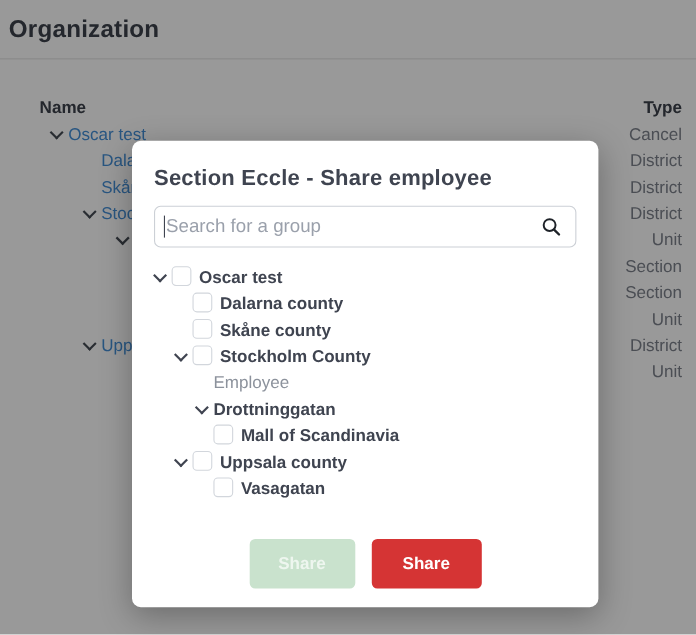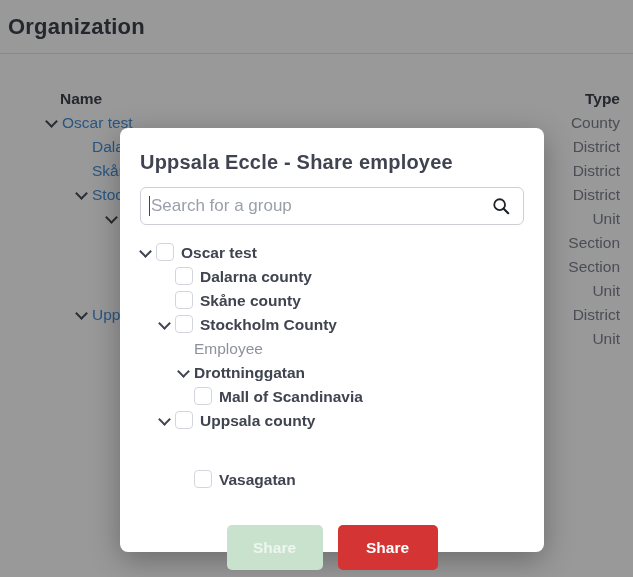--- a/index.html
+++ b/index.html
@@ -2,21 +2,21 @@
 <html><head>
 <meta charset="utf-8">
 <style>
   html,body{margin:0;padding:0;background:#fff;font-family:"Liberation Sans",sans-serif;}
   .stage{position:relative;width:633px;height:577px;overflow:hidden;background:#fff;}
 
   
   .page-title{margin:14px 0 0 8px;font-size:22px;font-weight:700;color:#3c414b;letter-spacing:.2px;}
   .divider{margin-top:13px;border-top:1px solid #e3e3e3;height:0;}
   .org-table{margin-top:33px;}
-  .table-header{position:relative;height:24px;line-height:24px;padding-left:24px;}
+  .table-header{position:relative;height:24px;line-height:24px;}
   .col-name{padding-left:36px;font-weight:700;font-size:15.5px;color:#3c414b;}
   .col-type{position:absolute;right:13px;font-weight:700;font-size:15.5px;color:#3c414b;}
   .org-row{position:relative;height:24px;line-height:24px;font-size:15.5px;}
   .org-link{color:#4590d8;cursor:pointer;}
   .org-type{position:absolute;right:13px;color:#7d828c;}
 
   
   .chev{display:inline-block;width:15px;}
   .chev::before{content:'';display:inline-block;width:7px;height:7px;
     border-left:2px solid #454b54;border-bottom:2px solid #454b54;
@@ -61,57 +61,57 @@
 
   <h1 class="page-title">Organization</h1>
   <div class="divider"></div>
 
   <div class="org-table">
     <div class="table-header">
       <span class="col-name">Name</span>
       <span class="col-type">Type</span>
     </div>
     <div id="org-rows">
-        <div class="org-row" style="padding-left: 47px;"><span class="chev"></span><span class="org-link">Oscar test</span><span class="org-type">County</span></div>
+        <div class="org-row" style="padding-left: 47px;"><span class="chev"></span><span class="org-link">Oscar test</span><span class="org-type">Cancel</span></div>
         <div class="org-row" style="padding-left: 77px;"><span class="chev hide"></span><span class="org-link">Dalarna county</span><span class="org-type">District</span></div>
         <div class="org-row" style="padding-left: 77px;"><span class="chev hide"></span><span class="org-link">Skåne county</span><span class="org-type">District</span></div>
         <div class="org-row" style="padding-left: 77px;"><span class="chev"></span><span class="org-link">Stockholm County</span><span class="org-type">District</span></div>
         <div class="org-row" style="padding-left: 107px;"><span class="chev"></span><span class="org-link"></span><span class="org-type">Unit</span></div>
         <div class="org-row" style="padding-left: 107px;"><span class="chev hide"></span><span class="org-link"></span><span class="org-type">Section</span></div>
         <div class="org-row" style="padding-left: 107px;"><span class="chev hide"></span><span class="org-link"></span><span class="org-type">Section</span></div>
         <div class="org-row" style="padding-left: 107px;"><span class="chev hide"></span><span class="org-link"></span><span class="org-type">Unit</span></div>
         <div class="org-row" style="padding-left: 77px;"><span class="chev"></span><span class="org-link">Uppsala county</span><span class="org-type">District</span></div>
         <div class="org-row" style="padding-left: 107px;"><span class="chev hide"></span><span class="org-link"></span><span class="org-type">Unit</span></div>
       </div>
   </div>
 
   <div class="overlay"></div>
 
   <div class="modal">
-    <div class="modal-title">Uppsala Eccle - Share employee</div>
+    <div class="modal-title">Section Eccle - Share employee</div>
 
     <div class="search-wrap">
       <input type="text" placeholder="Search for a group" style="">
       <span class="caret"></span>
       <svg class="search-icon" viewBox="0 0 20 20">
         <circle cx="8.5" cy="8.5" r="6" fill="none" stroke="#1f2329" stroke-width="2"></circle>
         <line x1="13" y1="13" x2="18" y2="18" stroke="#1f2329" stroke-width="2.4" stroke-linecap="round"></line>
       </svg>
     </div>
 
     <div id="modal-tree" class="tree">
         <div class="tree-row" style="padding-left: 1px;"><span class="chev"></span><span class="cbx" role="checkbox"></span><span class="lbl-bold">Oscar test</span></div>
         <div class="tree-row" style="padding-left: 20px;"><span class="chev hide"></span><span class="cbx" role="checkbox"></span><span class="lbl-bold">Dalarna county</span></div>
         <div class="tree-row" style="padding-left: 20px;"><span class="chev hide"></span><span class="cbx" role="checkbox"></span><span class="lbl-bold">Skåne county</span></div>
         <div class="tree-row" style="padding-left: 20px;"><span class="chev"></span><span class="cbx" role="checkbox"></span><span class="lbl-bold">Stockholm County</span></div>
         <div class="tree-row" style="padding-left: 39px;"><span class="chev hide"></span><span class="lbl-muted">Employee</span></div>
         <div class="tree-row" style="padding-left: 39px;"><span class="chev"></span><span class="lbl-bold">Drottninggatan</span></div>
         <div class="tree-row" style="padding-left: 39px;"><span class="chev hide"></span><span class="cbx" role="checkbox"></span><span class="lbl-bold">Mall of Scandinavia</span></div>
         <div class="tree-row" style="padding-left: 20px;"><span class="chev"></span><span class="cbx" role="checkbox"></span><span class="lbl-bold">Uppsala county</span></div>
-        <div class="tree-row" style="padding-left: 39px; margin-top: 35px;"><span class="chev hide"></span><span class="cbx" role="checkbox"></span><span class="lbl-bold">Vasagatan</span></div>
+        <div class="tree-row" style="padding-left: 39px;"><span class="chev hide"></span><span class="cbx" role="checkbox"></span><span class="lbl-bold">Vasagatan</span></div>
       </div>
 
     <div class="btn-row">
       <button class="btn btn-share">Share</button>
       <button class="btn btn-cancel">Share</button>
     </div>
   </div>
 
 </div>
 

